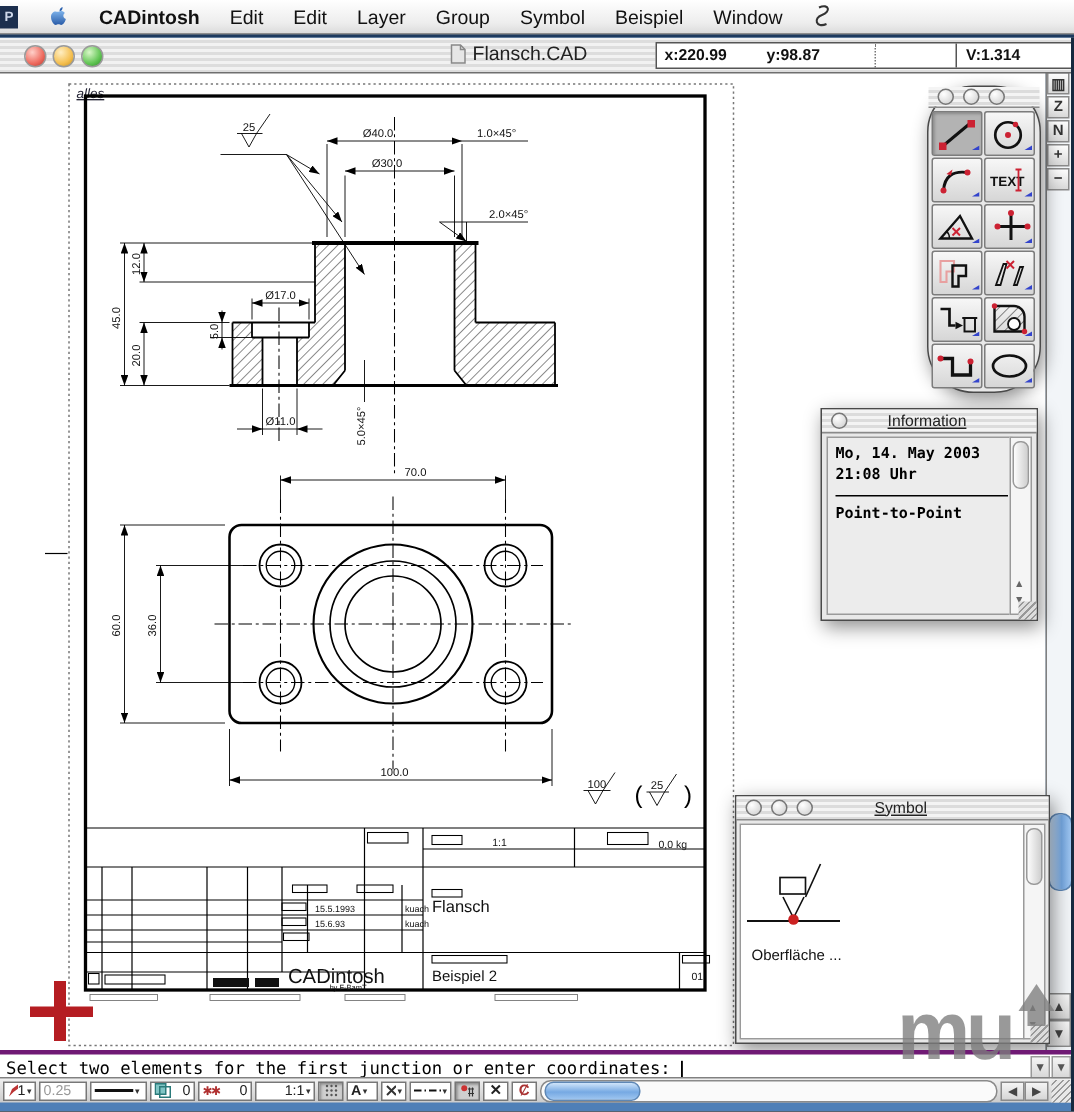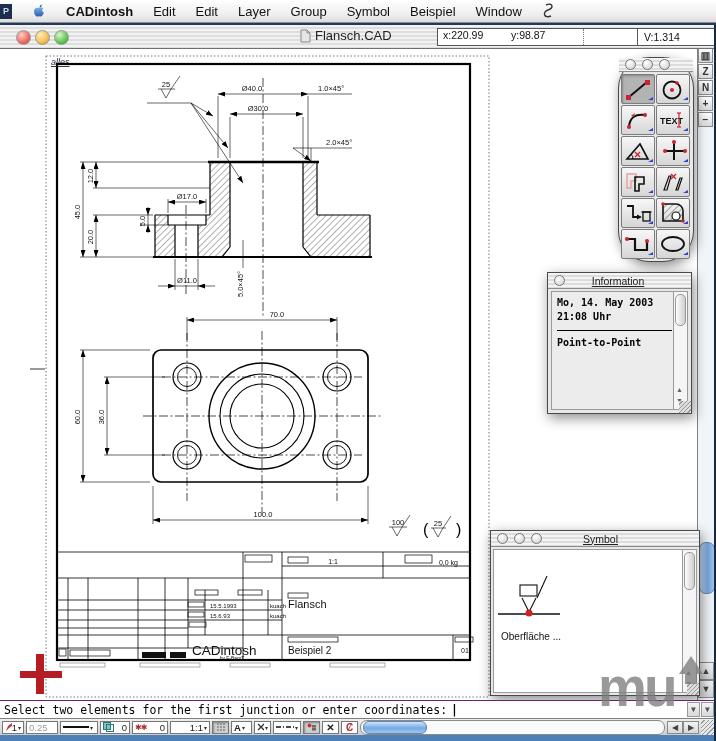--- a/index.html
+++ b/index.html
@@ -18,21 +18,21 @@
   .titlebar{position:absolute;top:25px;left:0;width:716px;height:23px;
             background:repeating-linear-gradient(180deg,#f2f2f2 0 2px,#dddddd 2px 4px);
             border-bottom:1px solid #6f6f6f;z-index:28;}
   .light{position:absolute;top:5px;width:13px;height:13px;border-radius:50%;border:1px solid #9a9a9a;}
   .light.red{left:16px;background:radial-gradient(circle at 35% 30%,#ffd0c9,#ee6a5e 60%,#b5372c);}
   .light.yellow{left:35px;background:radial-gradient(circle at 35% 30%,#ffeec2,#f5bf4f 60%,#c08c1e);}
   .light.green{left:54px;background:radial-gradient(circle at 35% 30%,#d9f7c8,#61c554 60%,#2e8a28);}
   .wtitle{position:absolute;left:300px;top:3px;display:flex;align-items:center;gap:4px;
           font-size:13px;color:#222;}
   .coords{position:absolute;left:437px;top:3px;width:276px;height:16px;background:#fff;
-          border:1px solid #555;display:flex;font-size:10.5px;color:#111;}
+          border:1px solid #555;display:flex;align-items:center;font-size:10.5px;color:#111;font-weight:bold;}
   .coords .cx{padding-left:5px;width:68px;}
   .coords .cy{width:72px;}
   .dotsep{width:53px;height:100%;border-left:1px dotted #777;}
   .vbox{border-left:1px solid #555;height:100%;display:flex;align-items:center;padding-left:6px;flex:1;}
   
   .canvas{position:absolute;top:48px;left:0;width:697px;height:652px;background:#fff;z-index:1;}
   svg text{font-family:"Liberation Sans",sans-serif;}
   .dt{font-size:7.5px;fill:#111;}
   .tbt{fill:#111;}
   
@@ -72,21 +72,21 @@
   .pthumb{position:absolute;left:1px;top:2px;width:9px;height:30px;border-radius:5px;
           background:linear-gradient(90deg,#fdfdfd,#cfcfcf);border:1px solid #999;}
   .parr{position:absolute;left:0;width:11px;height:11px;font-size:7px;color:#666;text-align:center;line-height:11px;}
   .grip{position:absolute;right:0;bottom:0;width:12px;height:12px;
         background:repeating-linear-gradient(135deg,#ddd 0 2px,#999 2px 3px);}
   
   .sympal{left:490px;top:530px;width:208px;height:164px;}
   .symcontent{position:absolute;left:2px;top:18px;right:16px;bottom:2px;background:#fff;border:1px solid #9a9a9a;}
   
   .statusbar{position:absolute;top:700px;left:0;width:716px;height:17px;background:#fff;
-             border-top:1px solid #701a75;font-family:"DejaVu Sans Mono",monospace;font-size:11.5px;
+             border-top:3px solid #701a75;font-family:"DejaVu Sans Mono",monospace;font-size:11.5px;
              color:#000;display:flex;align-items:center;z-index:35;}
   .prompt{padding-left:4px;white-space:nowrap;}
   .caret{margin-left:4px;font-weight:bold;}
   .sbarr{position:absolute;top:1px;width:13px;height:15px;background:linear-gradient(#f4f4f4,#d8d8d8);
          border:1px solid #999;box-sizing:border-box;font-size:8px;color:#555;text-align:center;line-height:13px;}
   
   .toolbarrow{position:absolute;top:718px;left:0;width:716px;height:16px;
               background:linear-gradient(#f0f0f0,#cccccc);border-top:1px solid #808080;
               display:flex;align-items:center;font-size:9.5px;color:#222;z-index:35;}
   .tf{height:13px;background:#fff;border:1px solid #777;box-sizing:border-box;margin-left:2px;

